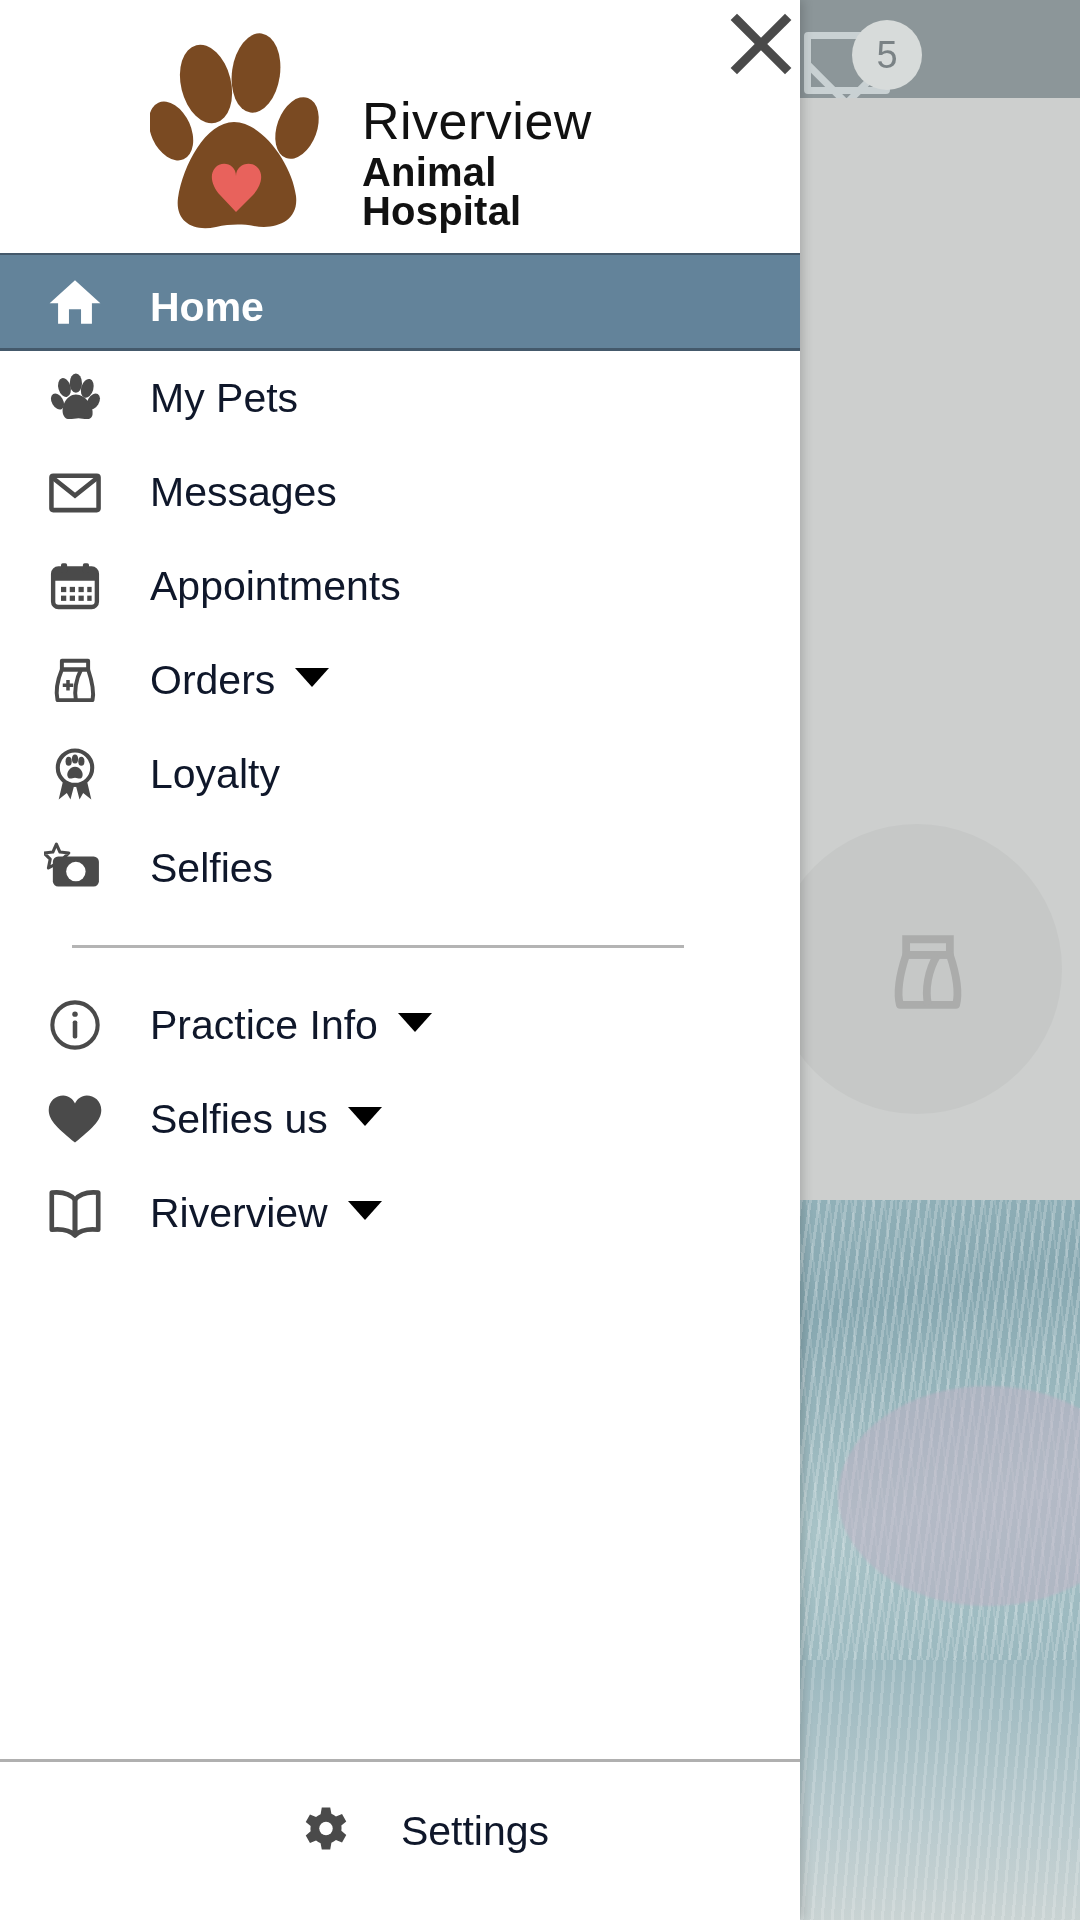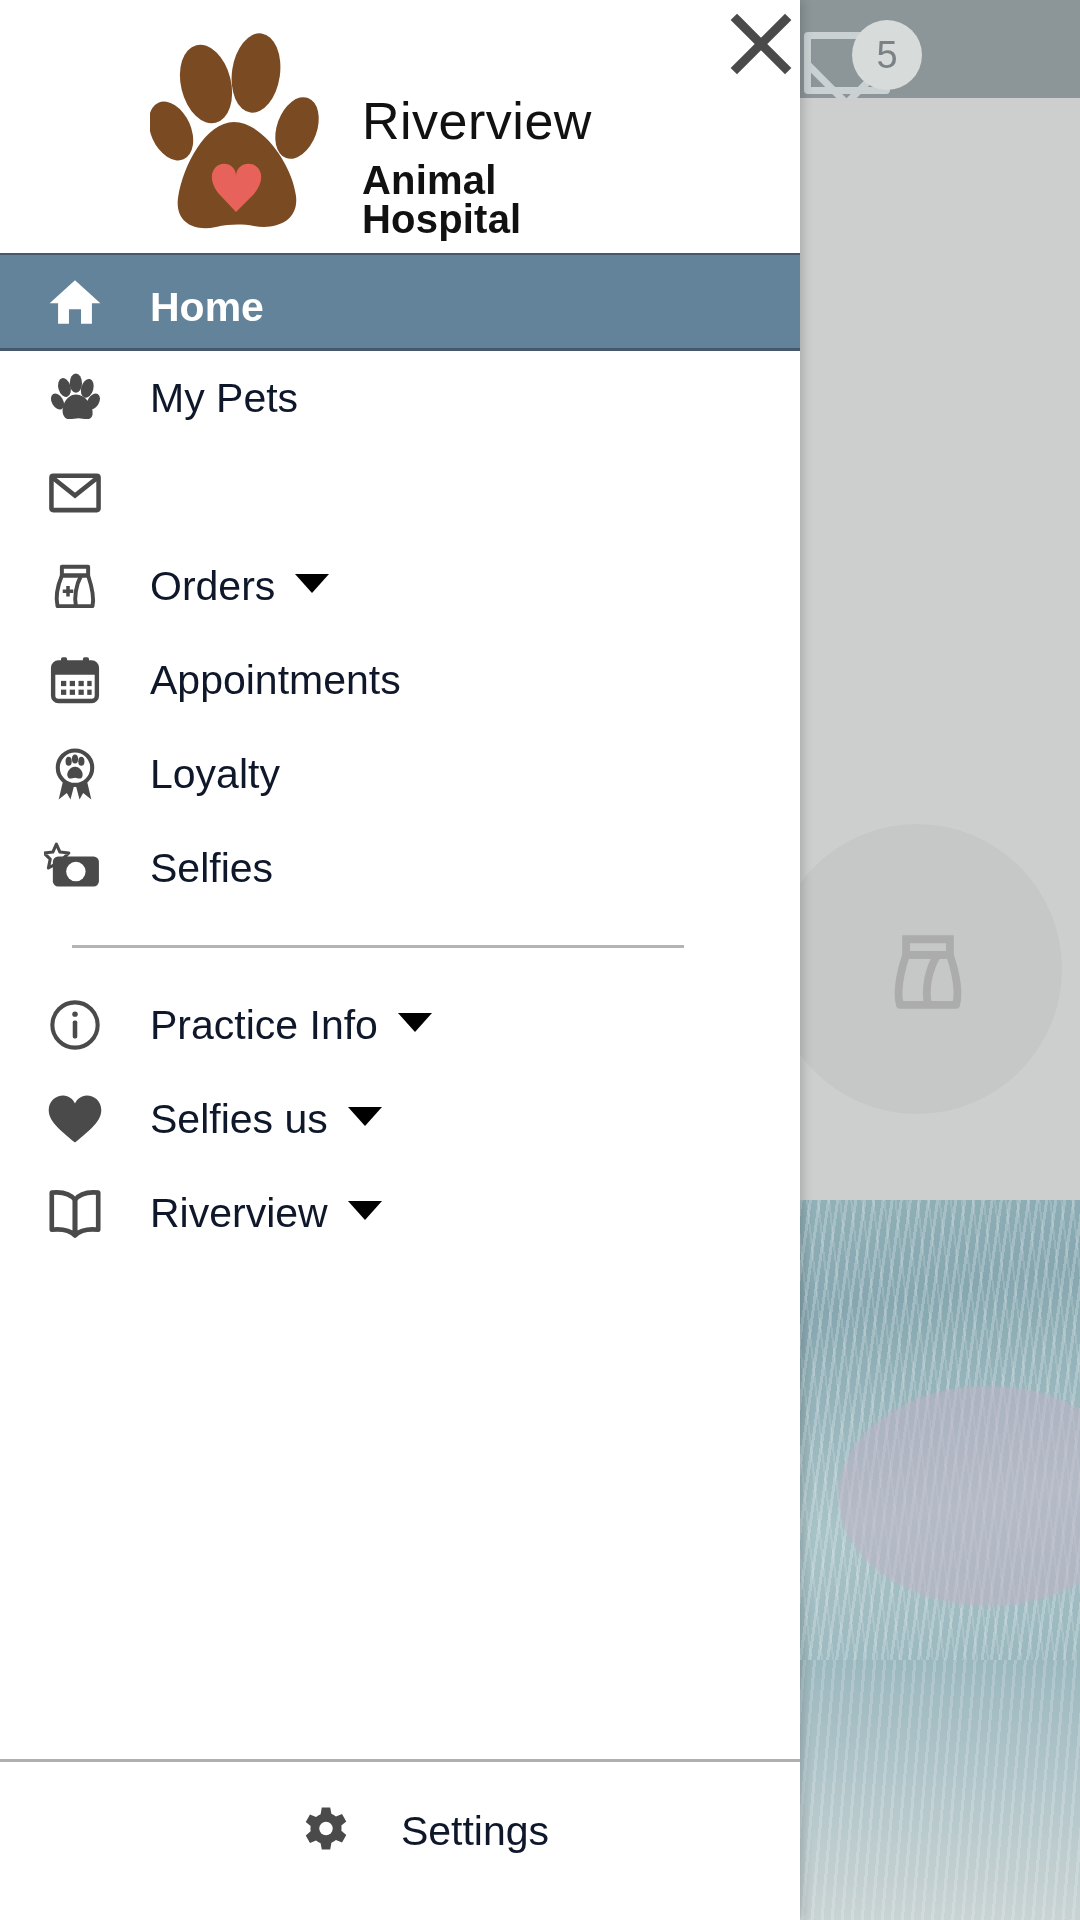--- a/index.html
+++ b/index.html
@@ -134,21 +134,21 @@
     left: 212px; top: 78px;
     line-height: .98;
   }
   #logo-line1 {
     font-size: 52px; font-weight: 500; color: #111111;
     letter-spacing: .5px;
   }
   #logo-line2 {
     font-size: 40px; font-weight: bold; color: #111111;
     letter-spacing: .2px;
-    margin-top: 14px;
+    margin-top: 6px;
   }
   #close-btn {
     position: absolute;
     left: 725px; top: 8px;
     width: 72px; height: 72px;
     display: flex; align-items: center; justify-content: center;
   }
 
   
   .nav-item {
@@ -292,33 +292,21 @@
         <span class="nav-label">My Pets</span>
       </div>
 
       <div class="nav-item">
         <span class="nav-icon">
           <svg width="58" height="58" viewBox="0 0 64 64" fill="none" stroke="currentColor" stroke-width="5">
             <rect x="6" y="14" width="52" height="38" rx="2"></rect>
             <path d="M7 16 L32 36 L57 16"></path>
           </svg>
         </span>
-      </div>
-
-      <div class="nav-item">
-        <span class="nav-icon">
-          <svg width="56" height="56" viewBox="0 0 64 64" fill="none" stroke="currentColor" stroke-width="4.5" stroke-linejoin="round">
-            <path d="M17 10 L47 10 L47 20 L17 20 Z"></path>
-            <path d="M17 20 C12 32 10 46 12 55 L52 55 C54 46 51 32 47 20 Z"></path>
-            <path d="M39 20 C33 31 31 45 33 55"></path>
-            <path d="M24 32 L24 44 M18 38 L30 38" stroke-width="4"></path>
-          </svg>
-        </span>
-        <span class="nav-label">Orders</span>
-        <span class="caret"></span>
+        <span class="nav-label">Messages</span>
       </div>
 
       <div class="nav-item">
         <span class="nav-icon">
           <svg width="56" height="56" viewBox="0 0 64 64">
             <rect x="7" y="12" width="50" height="44" rx="6" fill="none" stroke="currentColor" stroke-width="5"></rect>
             <path d="M7 26 L57 26 L57 18 A6 6 0 0 0 51 12 L13 12 A6 6 0 0 0 7 18 Z" fill="currentColor"></path>
             <rect x="16" y="6" width="7" height="11" rx="2" fill="currentColor"></rect>
             <rect x="41" y="6" width="7" height="11" rx="2" fill="currentColor"></rect>
             <g fill="currentColor">
@@ -331,20 +319,33 @@
               <rect x="36" y="43" width="6" height="6"></rect>
                 <rect x="46" y="43" width="5" height="6"></rect>
             </g>
           </svg>
         </span>
         <span class="nav-label">Appointments</span>
       </div>
 
       <div class="nav-item">
         <span class="nav-icon">
+          <svg width="56" height="56" viewBox="0 0 64 64" fill="none" stroke="currentColor" stroke-width="4.5" stroke-linejoin="round">
+            <path d="M17 10 L47 10 L47 20 L17 20 Z"></path>
+            <path d="M17 20 C12 32 10 46 12 55 L52 55 C54 46 51 32 47 20 Z"></path>
+            <path d="M39 20 C33 31 31 45 33 55"></path>
+            <path d="M24 32 L24 44 M18 38 L30 38" stroke-width="4"></path>
+          </svg>
+        </span>
+        <span class="nav-label">Orders</span>
+        <span class="caret"></span>
+      </div>
+
+      <div class="nav-item">
+        <span class="nav-icon">
           <svg width="58" height="58" viewBox="0 0 64 64">
             <circle cx="32" cy="25" r="19" fill="none" stroke="currentColor" stroke-width="4.5"></circle>
             <g fill="currentColor">
               <ellipse cx="25" cy="18" rx="3.4" ry="5"></ellipse>
               <ellipse cx="32" cy="15.5" rx="3.4" ry="5"></ellipse>
               <ellipse cx="39" cy="18" rx="3.4" ry="5"></ellipse>
               <path d="M32 24 C38 24 42 31 40 35 C38 39 35 36 32 36 C29 36 26 39 24 35 C22 31 26 24 32 24 Z"></path>
             </g>
             <path d="M19 39 L14 60 L23 53 L27 60 L31 45 Z" fill="currentColor"></path>
             <path d="M45 39 L50 60 L41 53 L37 60 L33 45 Z" fill="currentColor"></path>

